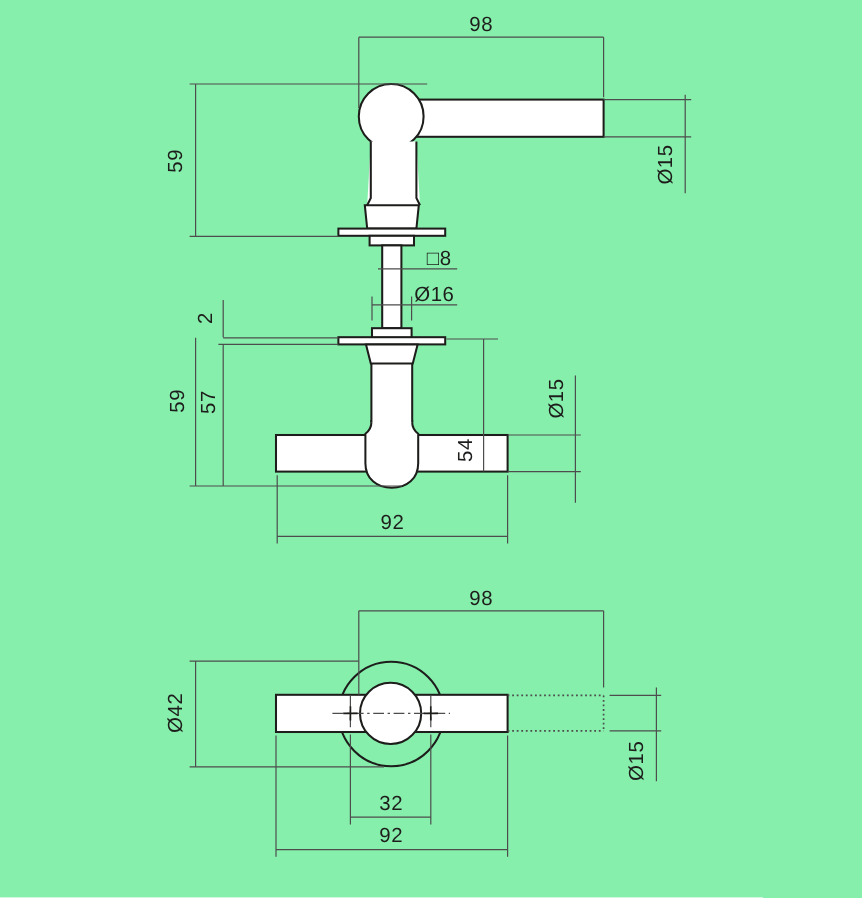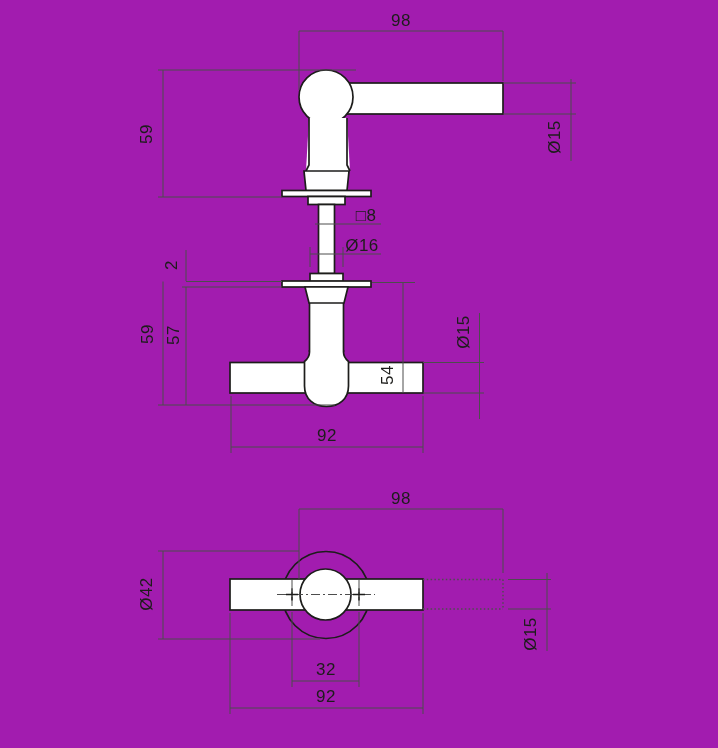--- a/index.html
+++ b/index.html
@@ -1,19 +1,19 @@
 <!DOCTYPE html>
 <html><head>
 <meta charset="utf-8">
 <style>
   html,body{margin:0;padding:0;background:#fff;}
   .sheet{
     position:relative;
     width:718px;height:748px;
-    background:#a21caf;
+    background:#86efac;
     font-family:"Liberation Sans","DejaVu Sans",sans-serif;
     overflow:hidden;
   }
   svg text{
     font-family:"Liberation Sans","DejaVu Sans",sans-serif;
     font-size:17px;
     fill:#1d1d1b;
     letter-spacing:0.5px;
   }
   .obj{stroke:#1d1d1b;stroke-width:1.7;fill:none;}

